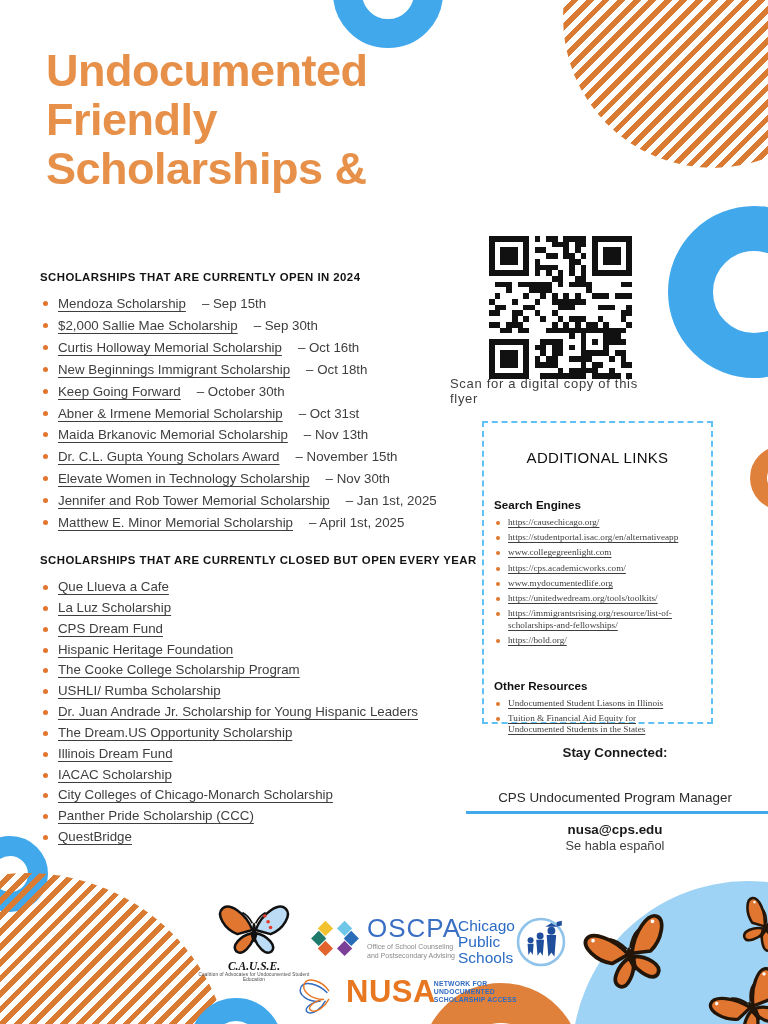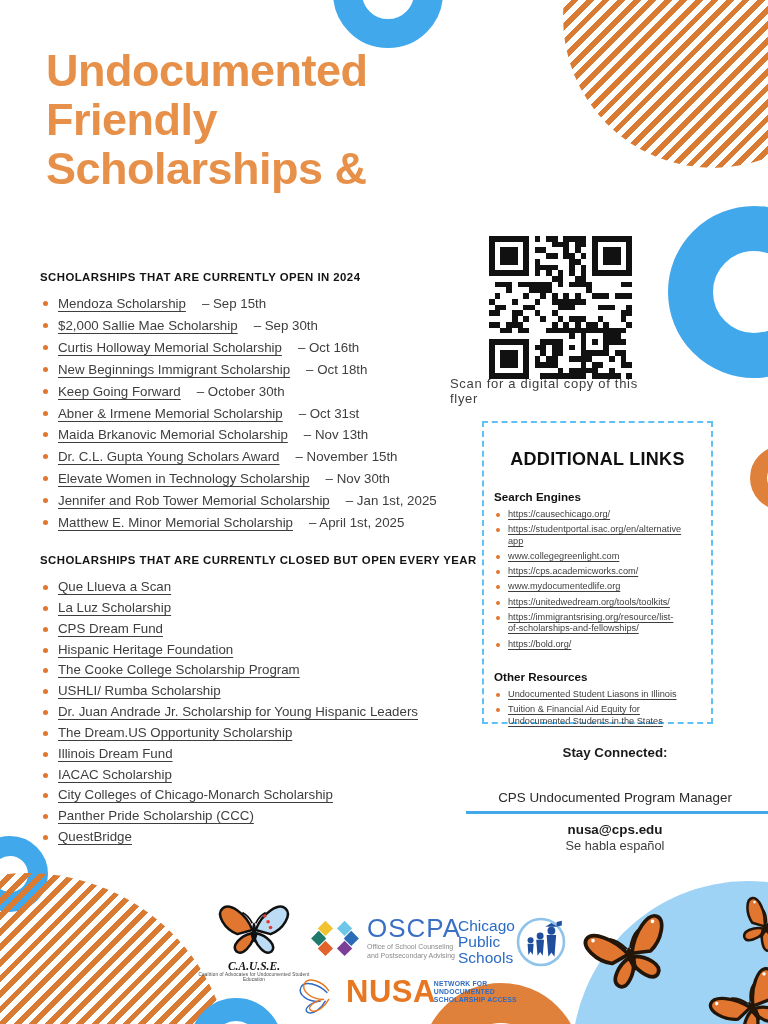--- a/index.html
+++ b/index.html
@@ -47,23 +47,23 @@
   .s-date::before{content:"\2013  ";}
 
   
   .qr{position:absolute;left:489px;top:236px;width:143px;height:143px;z-index:2;}
   .qr-cap{position:absolute;left:450px;top:376px;width:220px;z-index:2;text-align:left;
           font-size:13px;letter-spacing:0.7px;color:#3E3E3E;}
 
   
   .links-box{position:absolute;left:482px;top:421px;width:231px;height:303px;z-index:2;box-sizing:border-box;
              border:2px dashed #5FC1F5;padding:0 10px;}
-  .lb-title{margin-top:26px;text-align:center;font-size:18px;font-weight:700;letter-spacing:0.3px;color:#101010;}
-  .lb-h{margin-top:20px;font-size:11.6px;font-weight:700;color:#101010;}
-  ul.lb-list{list-style:none;margin:6px 18px 0 0;padding:0;}
+  .lb-title{margin-top:26px;text-align:center;font-size:15px;font-weight:400;letter-spacing:0.3px;color:#101010;}
+  .lb-h{margin-top:32px;font-size:11.6px;font-weight:700;color:#101010;}
+  ul.lb-list{list-style:none;margin:6px 18px 0 0;padding:0;font-family:Liberation Serif, serif;}
   ul.lb-list li{position:relative;padding-left:14px;font-size:9.2px;line-height:11.6px;margin-bottom:3.6px;
                 overflow-wrap:anywhere;}
   ul.lb-list li::before{content:"";position:absolute;left:2px;top:4px;width:4px;height:4px;border-radius:50%;background:#E2762F;}
   .lb-link{text-decoration:underline;text-underline-offset:2px;color:#3E3E3E;}
 
   
   .sc{position:absolute;left:468px;width:294px;z-index:2;text-align:center;color:#1a1a1a;}
   .sc-head{top:745px;font-size:13.3px;font-weight:700;}
   .sc-name{top:774px;font-size:13.8px;font-weight:700;}
   .sc-role{top:790px;font-size:13.4px;color:#2b2b2b;}
@@ -174,21 +174,21 @@
 
       <li>
         <span class="s-lbl">Matthew E. Minor Memorial Scholarship</span><span class="s-date">April 1st, 2025</span>
       </li>
     </ul>
 
   <div class="sec-head h-closed">SCHOLARSHIPS THAT ARE CURRENTLY CLOSED BUT OPEN EVERY YEAR</div>
   <ul class="slist l-closed">
 
       <li>
-        <span class="s-lbl">Que Llueva a Scan</span>
+        <span class="s-lbl">Que Llueva a Cafe</span>
       </li>
 
       <li>
         <span class="s-lbl">La Luz Scholarship</span>
       </li>
 
       <li>
         <span class="s-lbl">CPS Dream Fund</span>
       </li>
 

